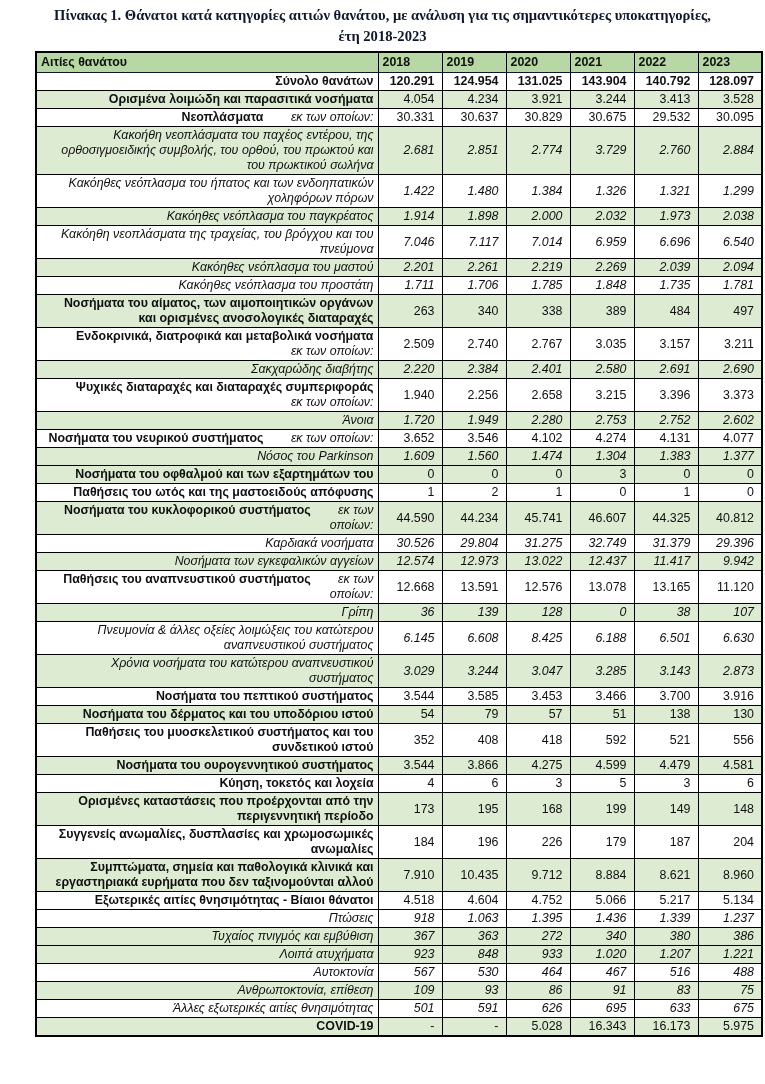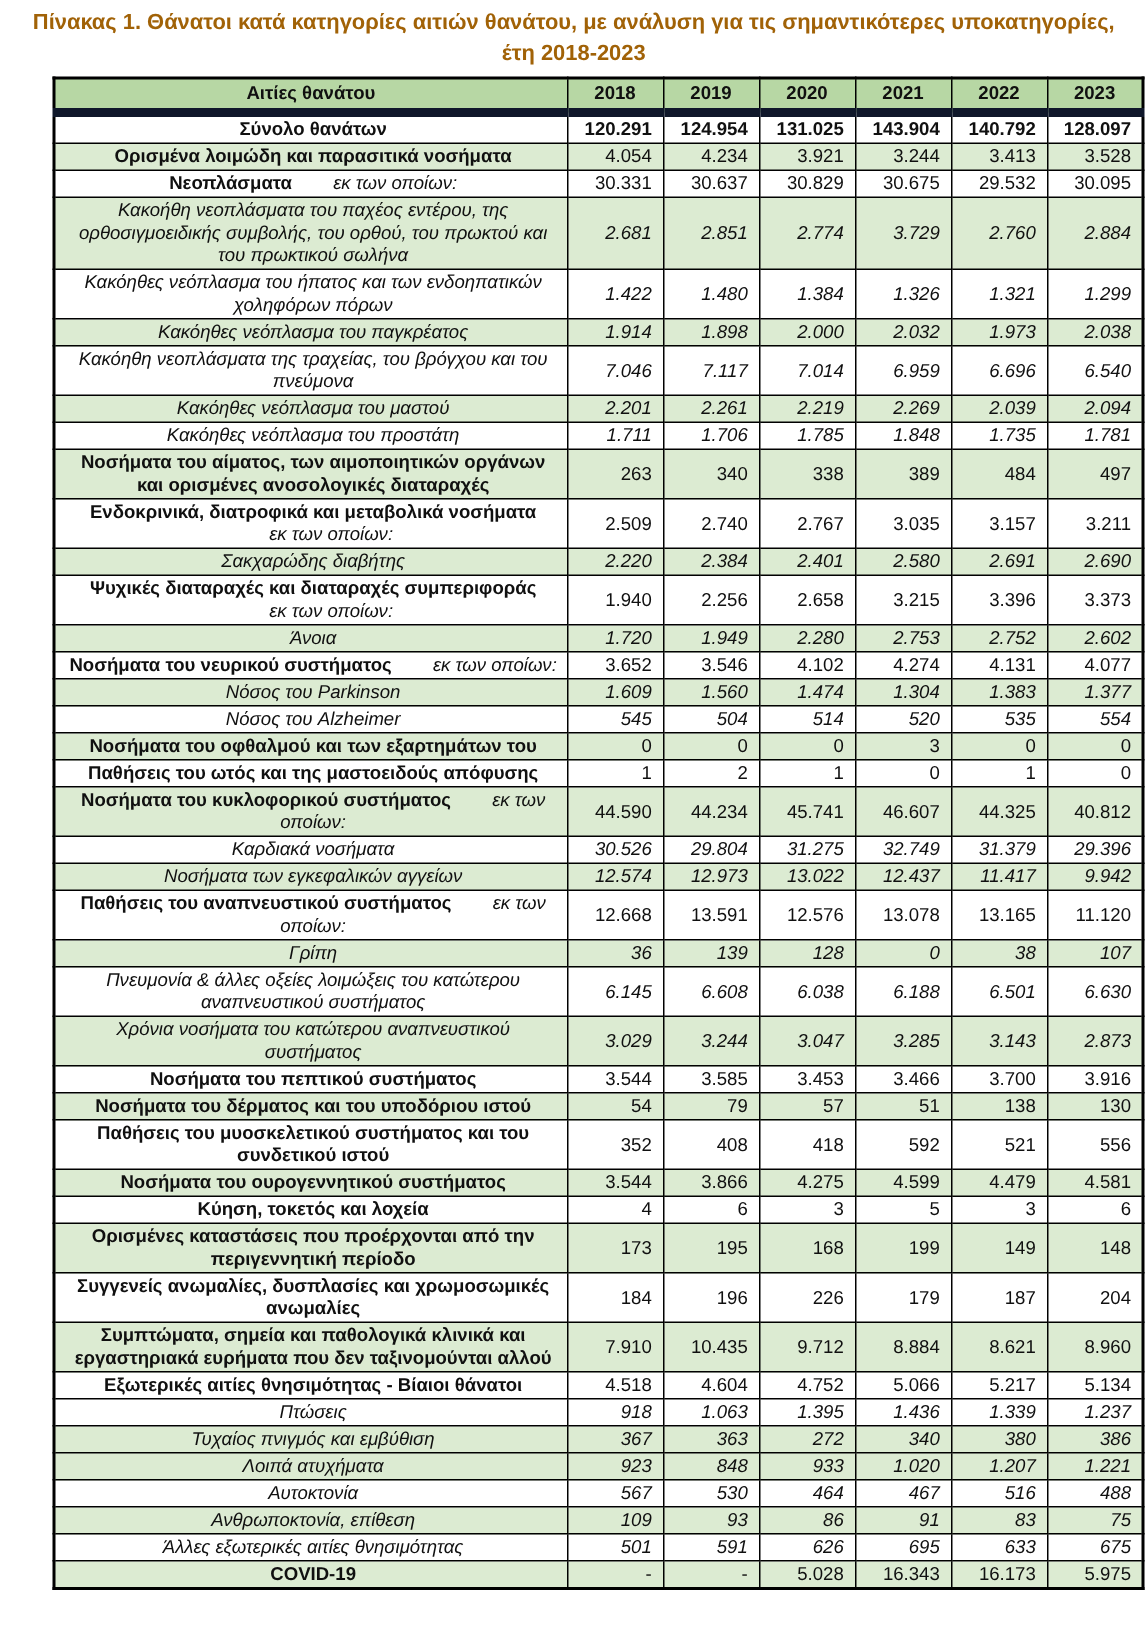--- a/index.html
+++ b/index.html
@@ -5,21 +5,21 @@
   html,body{margin:0;padding:0;background:#ffffff;}
   body{
     width:765px;min-height:1084px;
     font-family:"Liberation Sans","DejaVu Sans",sans-serif;
     color:#111;
     box-sizing:border-box;
   }
   .page{width:765px;box-sizing:border-box;padding-top:5px;}
   .title{
     text-align:center;font-weight:bold;font-size:14.6px;line-height:1.42;
-    color:#a16207;margin:0 18px 5px 18px;
+    color:#0f172a;margin:0 18px 5px 18px;font-family:Liberation Serif, serif;
   }
   table.deaths{
     border-collapse:collapse;
     margin-left:35px;
     width:727px;
     table-layout:fixed;
     border:2px solid #000;
     font-size:12.4px;
   }
   col.c-cause{width:342px;}
@@ -27,25 +27,25 @@
   th,td{
     border:1px solid #000;
     padding:1px 4px;
     line-height:15px;
     vertical-align:middle;
     color:#101010;
   }
   thead th{
     background:#b7d7a4;
     font-weight:bold;
-    text-align:center;
-    border-bottom:6px solid #0f172a;
+    text-align:left;
+    border-bottom:1px solid #0f172a;
     padding:2px 4px;
   }
-  td.cause{padding:1px 4px 1px 7px;text-align:center;}
+  td.cause{padding:1px 4px 1px 7px;text-align:right;}
   td.val{text-align:right;padding:1px 7px 1px 2px;white-space:nowrap;}
   tr.stripe td{background:#dcebd2;}
   td.cause .b{font-weight:bold;}
   td.cause .it{font-style:italic;}
   td.val.total{font-weight:bold;margin-top:16px;}
   td.val.sub{font-style:italic;}
   .suffix{font-style:italic;font-weight:normal;padding-left:24px;}
   .suffix.block{display:block;}
 </style>
 </head>
@@ -216,29 +216,20 @@
         </tr>
         <tr class="stripe">
           <td class="cause"><span class="it">Νόσος του Parkinson</span></td>
           <td class="val sub">1.609</td>
           <td class="val sub">1.560</td>
           <td class="val sub">1.474</td>
           <td class="val sub">1.304</td>
           <td class="val sub">1.383</td>
           <td class="val sub">1.377</td>
         </tr>
-        <tr>
-          <td class="cause"><span class="it">Νόσος του Alzheimer</span></td>
-          <td class="val sub">545</td>
-          <td class="val sub">504</td>
-          <td class="val sub">514</td>
-          <td class="val sub">520</td>
-          <td class="val sub">535</td>
-          <td class="val sub">554</td>
-        </tr>
         <tr class="stripe">
           <td class="cause"><span class="b">Νοσήματα του οφθαλμού και των εξαρτημάτων του</span></td>
           <td class="val category">0</td>
           <td class="val category">0</td>
           <td class="val category">0</td>
           <td class="val category">3</td>
           <td class="val category">0</td>
           <td class="val category">0</td>
         </tr>
         <tr>
@@ -292,21 +283,21 @@
           <td class="val sub">139</td>
           <td class="val sub">128</td>
           <td class="val sub">0</td>
           <td class="val sub">38</td>
           <td class="val sub">107</td>
         </tr>
         <tr>
           <td class="cause"><span class="it">Πνευμονία &amp; άλλες οξείες λοιμώξεις του κατώτερου αναπνευστικού συστήματος</span></td>
           <td class="val sub">6.145</td>
           <td class="val sub">6.608</td>
-          <td class="val sub">6.038</td>
+          <td class="val sub">8.425</td>
           <td class="val sub">6.188</td>
           <td class="val sub">6.501</td>
           <td class="val sub">6.630</td>
         </tr>
         <tr class="stripe">
           <td class="cause"><span class="it">Χρόνια νοσήματα του κατώτερου αναπνευστικού συστήματος</span></td>
           <td class="val sub">3.029</td>
           <td class="val sub">3.244</td>
           <td class="val sub">3.047</td>
           <td class="val sub">3.285</td>

